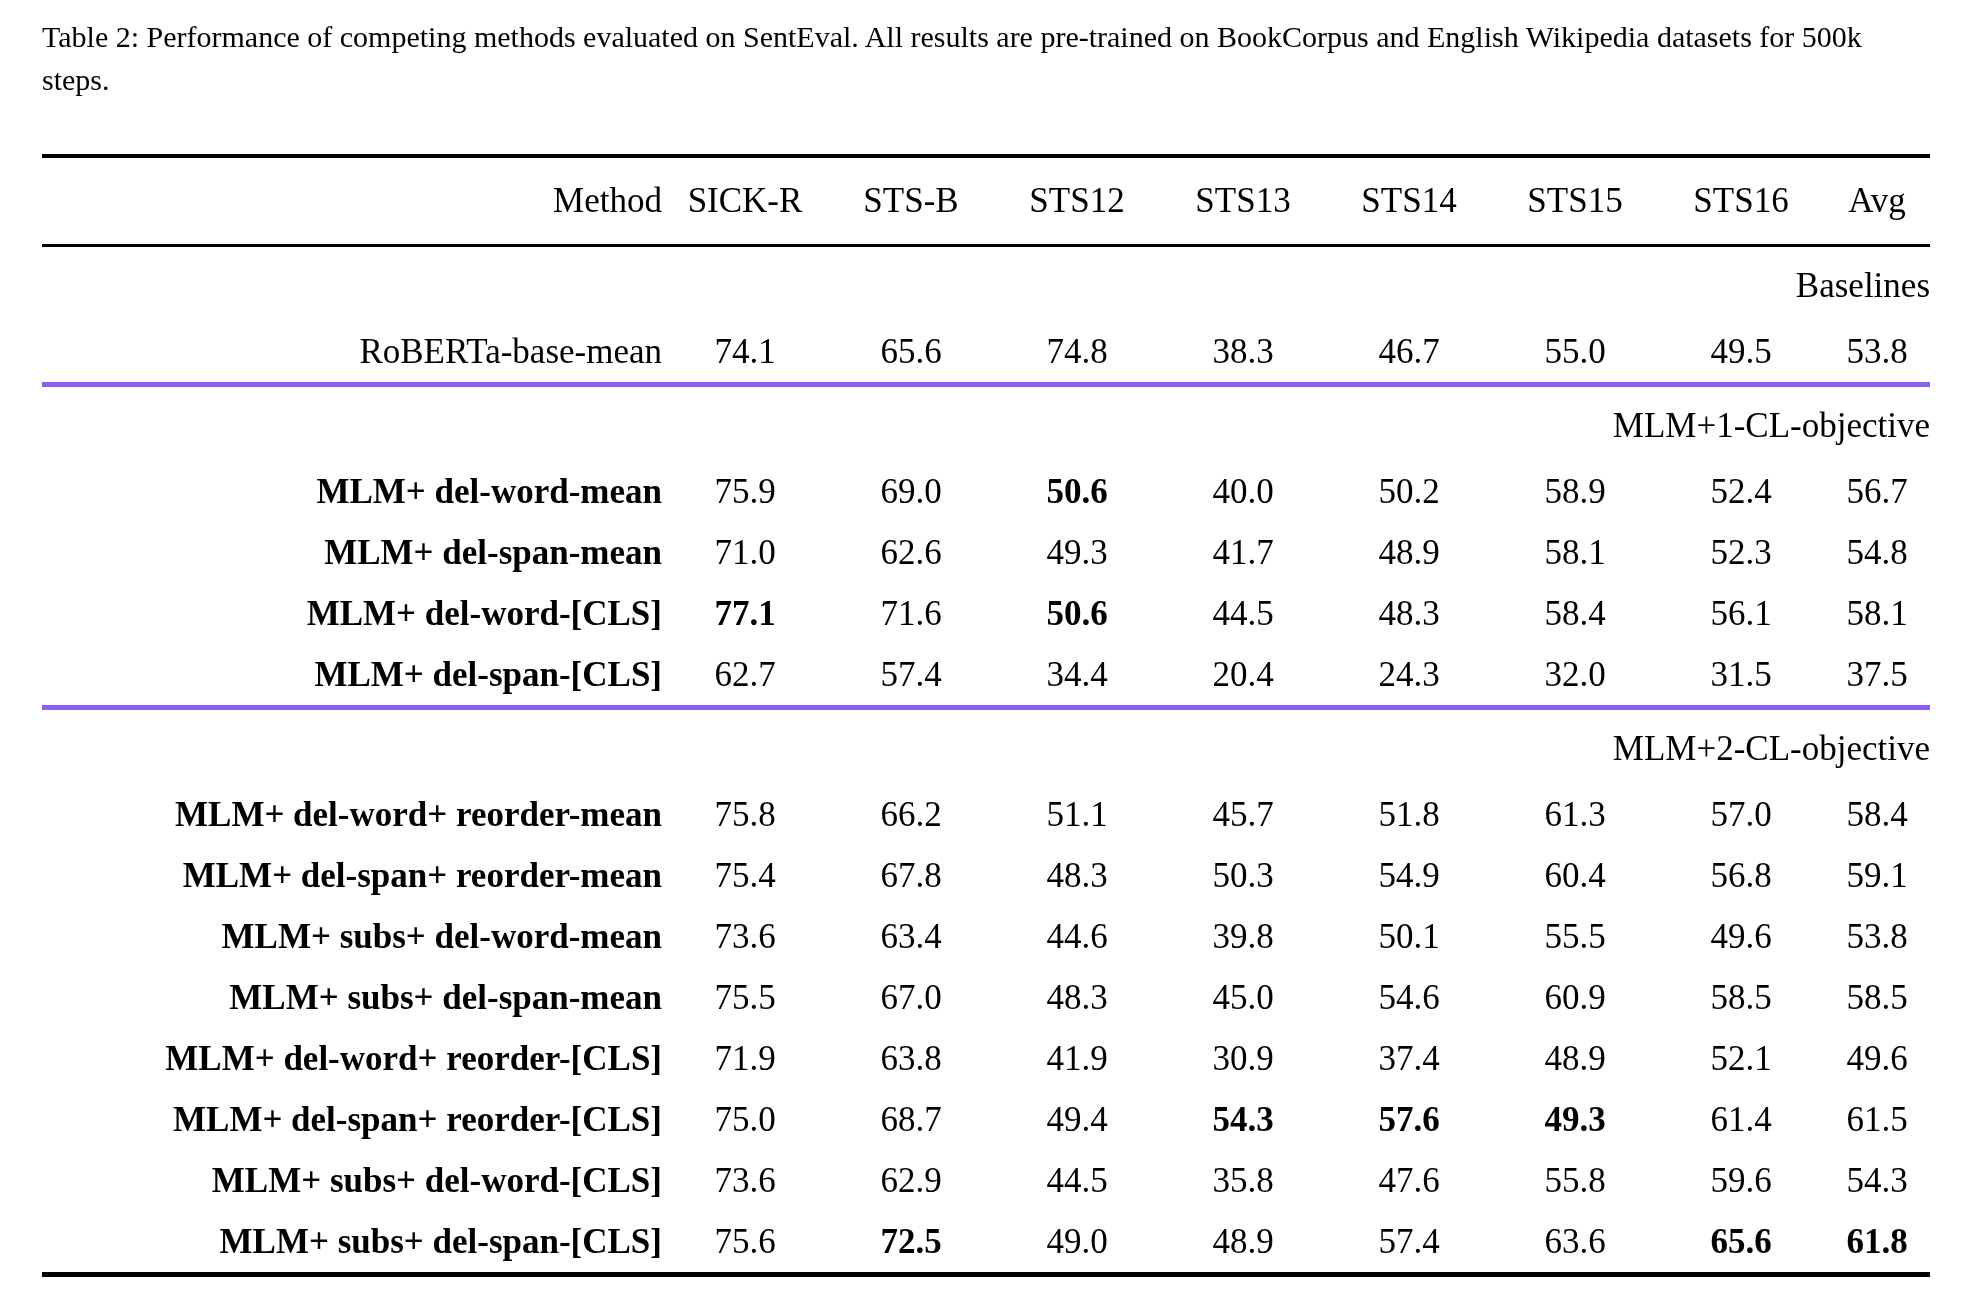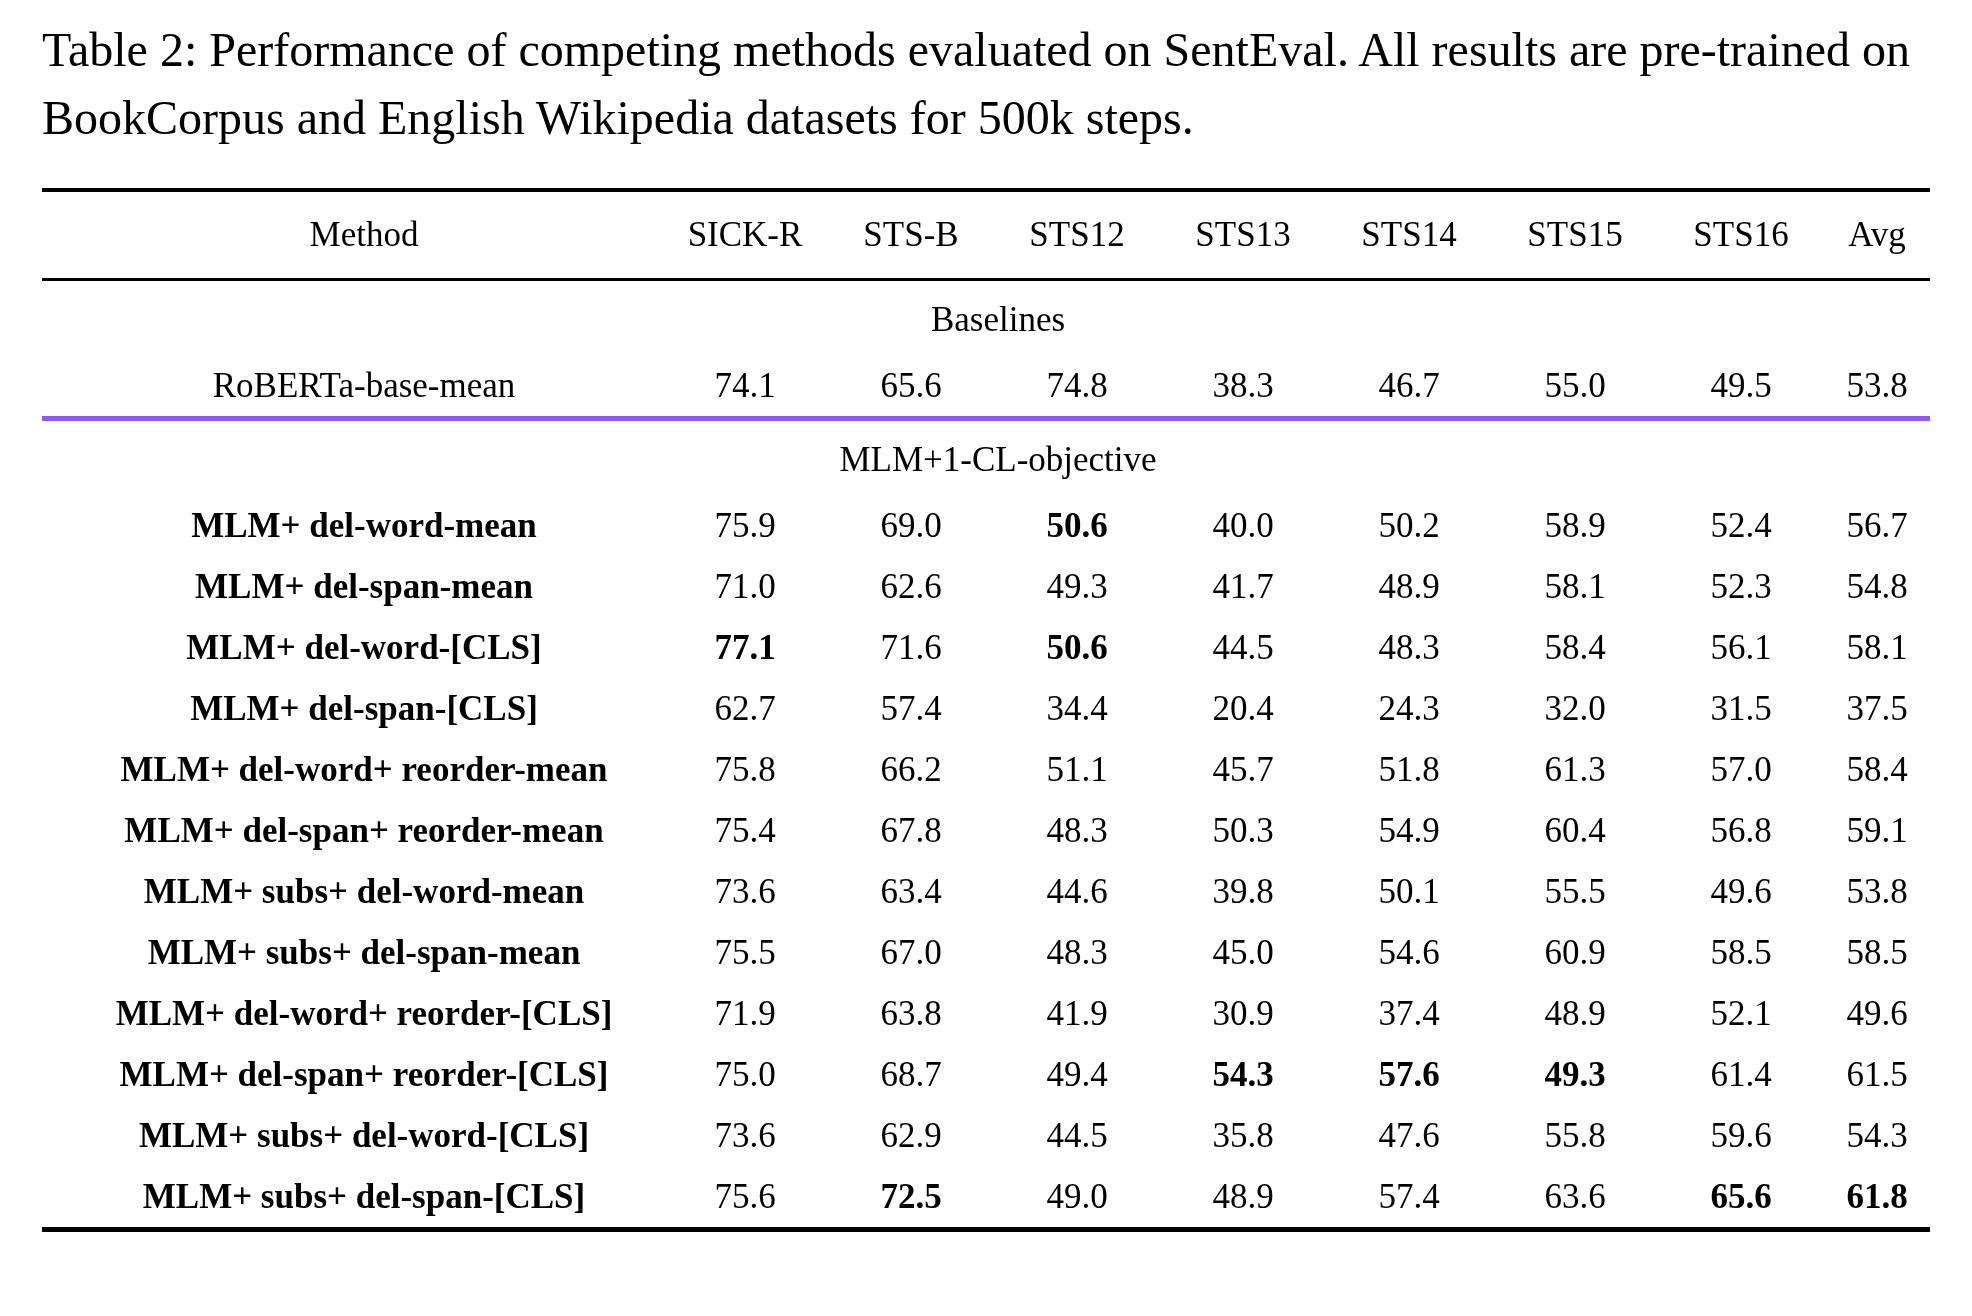--- a/index.html
+++ b/index.html
@@ -11,43 +11,43 @@
     width: 1972px;
     height: 1316px;
     font-family: "Liberation Serif", serif;
     color: #000000;
     overflow: hidden;
   }
   .page {
     padding: 16px 42px 0 42px;
   }
   .caption {
-    font-size: 48px;
+    font-size: 30px;
     line-height: 1.42;
-    margin: 0 0 36px 0;
+    margin: 0 0 53px 0;
     width: 1890px;
   }
   table.results {
     border-collapse: collapse;
     width: 1888px;
     table-layout: fixed;
     border-bottom: 5px solid #000000;
   }
   thead tr {
     border-top: 4px solid #000000;
     border-bottom: 3px solid #000000;
   }
   th, td {
     padding: 0;
     font-size: 35px;
     font-weight: normal;
     vertical-align: middle;
   }
   th.method, td.method {
-    text-align: center;
+    text-align: right;
     padding-left: 24px;
   }
   th.num, td.num {
     text-align: center;
   }
   thead th {
     height: 86px;
   }
   tr.section-row td {
     height: 70px;
@@ -149,20 +149,23 @@
           <td class="method b">MLM+ del-span-[CLS]</td>
           <td class="num">62.7</td>
           <td class="num">57.4</td>
           <td class="num">34.4</td>
           <td class="num">20.4</td>
           <td class="num">24.3</td>
           <td class="num">32.0</td>
           <td class="num">31.5</td>
           <td class="num">37.5</td>
         </tr>
+        <tr class="section-row rule-above">
+          <td class="method" colspan="9">MLM+2-CL-objective</td>
+        </tr>
         <tr class="data-row">
           <td class="method b">MLM+ del-word+ reorder-mean</td>
           <td class="num">75.8</td>
           <td class="num">66.2</td>
           <td class="num">51.1</td>
           <td class="num">45.7</td>
           <td class="num">51.8</td>
           <td class="num">61.3</td>
           <td class="num">57.0</td>
           <td class="num">58.4</td>

